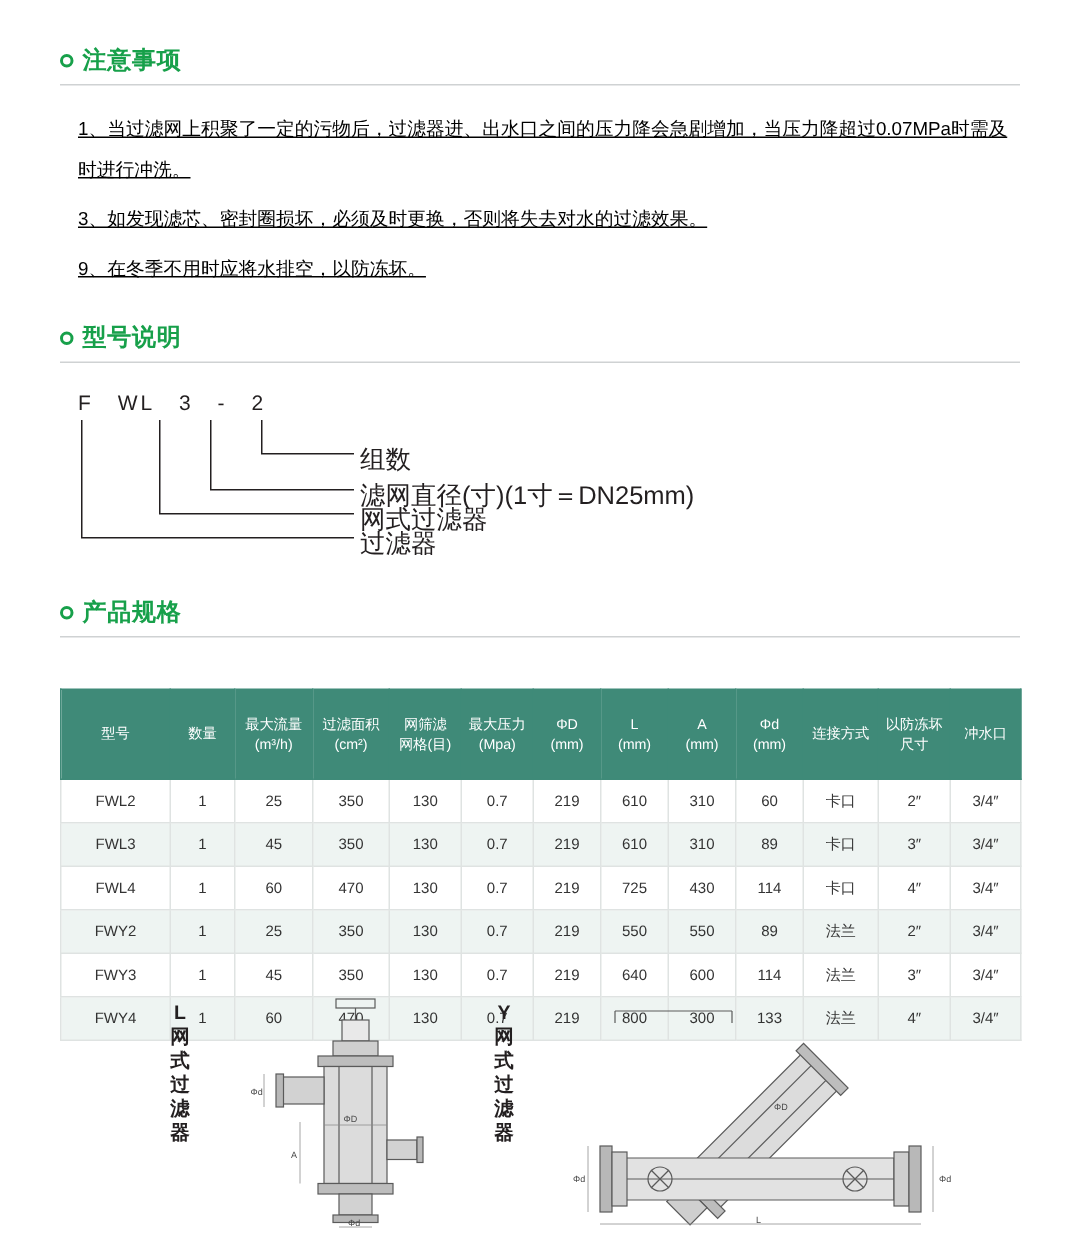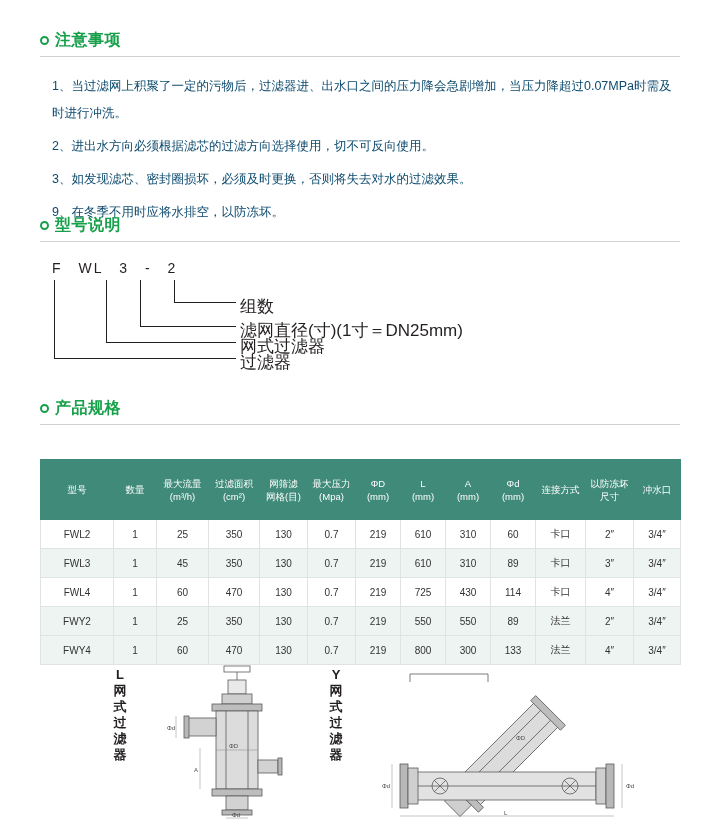--- a/index.html
+++ b/index.html
@@ -47,21 +47,22 @@
   }
 
   
   .notice {
     position: absolute;
     left: 40px;
     top: 73px;
     width: 640px;
     font-size: 12.5px;
     line-height: 27px;
-    color: #0c4a6e;
+    color: #000000;
+    text-decoration: underline;
   }
   .notice p {
     margin: 0 0 6px 0;
     text-indent: 0;
     padding-left: 12px;
   }
 
   
   .code-wrap {
     position: absolute;
@@ -152,21 +153,20 @@
 <div class="page">
 
   <div class="sec-head" style="left:40px; top:30px;">
     <span class="ring"></span>
     <span>注意事项</span>
   </div>
   <div class="sec-rule" style="left:40px; top:56px; width:640px;"></div>
 
   <div class="notice">
     <p>1、当过滤网上积聚了一定的污物后，过滤器进、出水口之间的压力降会急剧增加，当压力降超过0.07MPa时需及时进行冲洗。</p>
-    <p>2、进出水方向必须根据滤芯的过滤方向选择使用，切不可反向使用。</p>
     <p>3、如发现滤芯、密封圈损坏，必须及时更换，否则将失去对水的过滤效果。</p>
     <p>9、在冬季不用时应将水排空，以防冻坏。</p>
   </div>
 
   <div class="sec-head" style="left:40px; top:215px;">
     <span class="ring"></span>
     <span>型号说明</span>
   </div>
   <div class="sec-rule" style="left:40px; top:241px; width:640px;"></div>
 
@@ -299,20 +299,35 @@
         <td>130</td>
         <td>0.7</td>
         <td>219</td>
         <td>550</td>
         <td>550</td>
         <td>89</td>
         <td>法兰</td>
         <td>2″</td>
         <td>3/4″</td>
       </tr>
+      <tr class="odd">
+        <td>FWY3</td>
+        <td>1</td>
+        <td>45</td>
+        <td>350</td>
+        <td>130</td>
+        <td>0.7</td>
+        <td>219</td>
+        <td>640</td>
+        <td>600</td>
+        <td>114</td>
+        <td>法兰</td>
+        <td>3″</td>
+        <td>3/4″</td>
+      </tr>
       <tr class="even">
         <td>FWY4</td>
         <td>1</td>
         <td>60</td>
         <td>470</td>
         <td>130</td>
         <td>0.7</td>
         <td>219</td>
         <td>800</td>
         <td>300</td>

